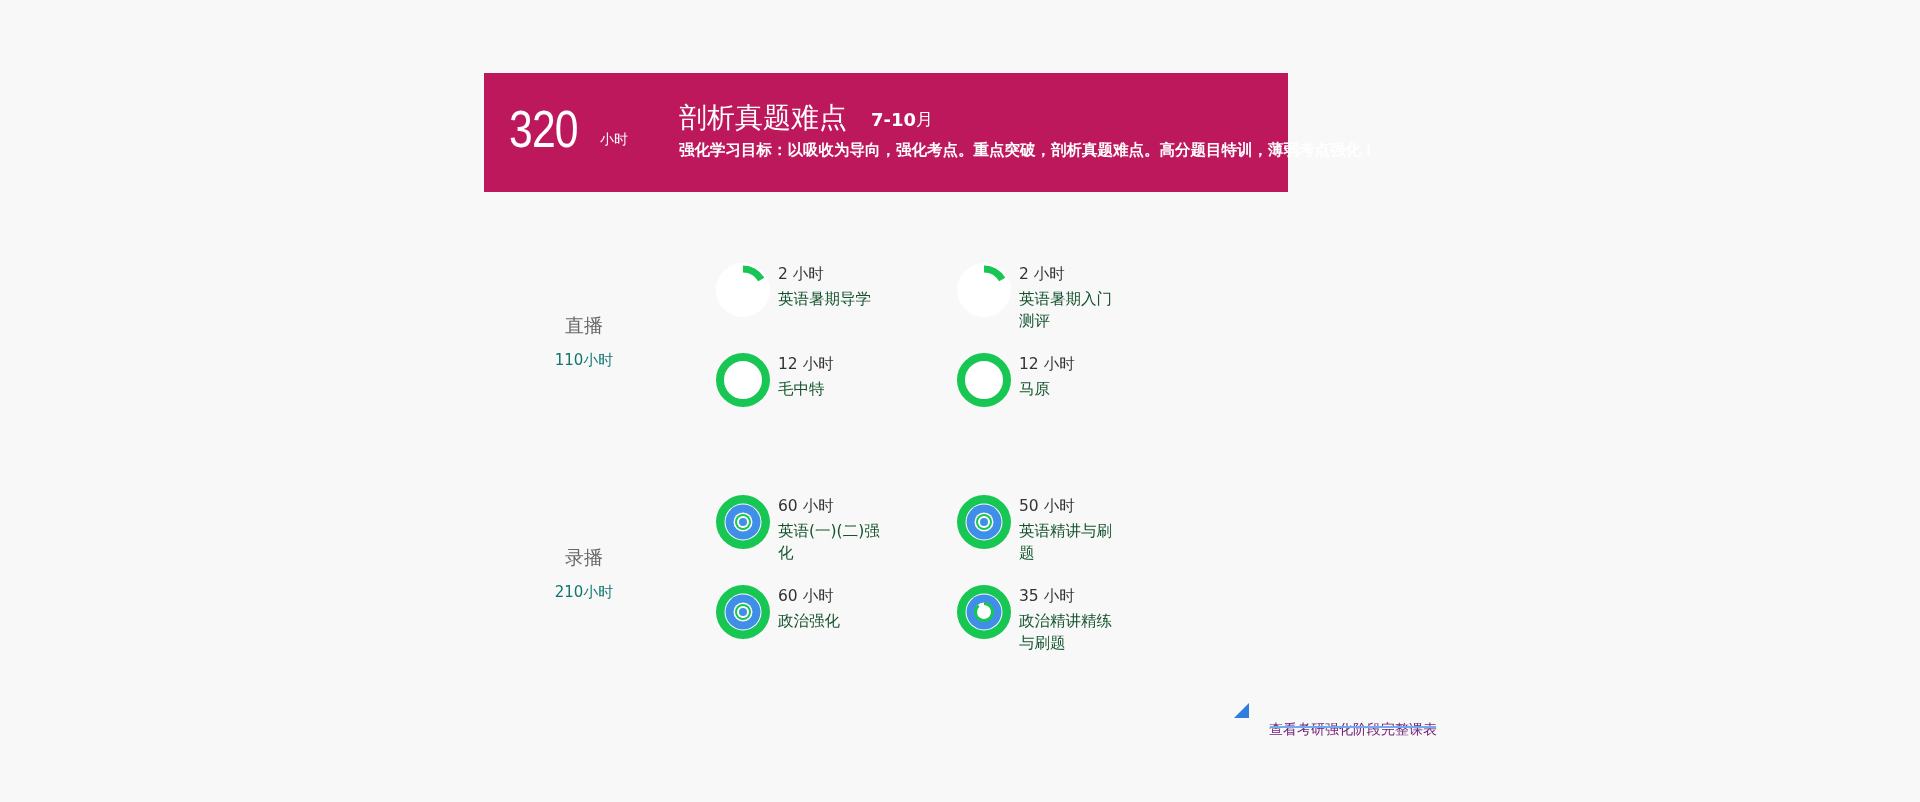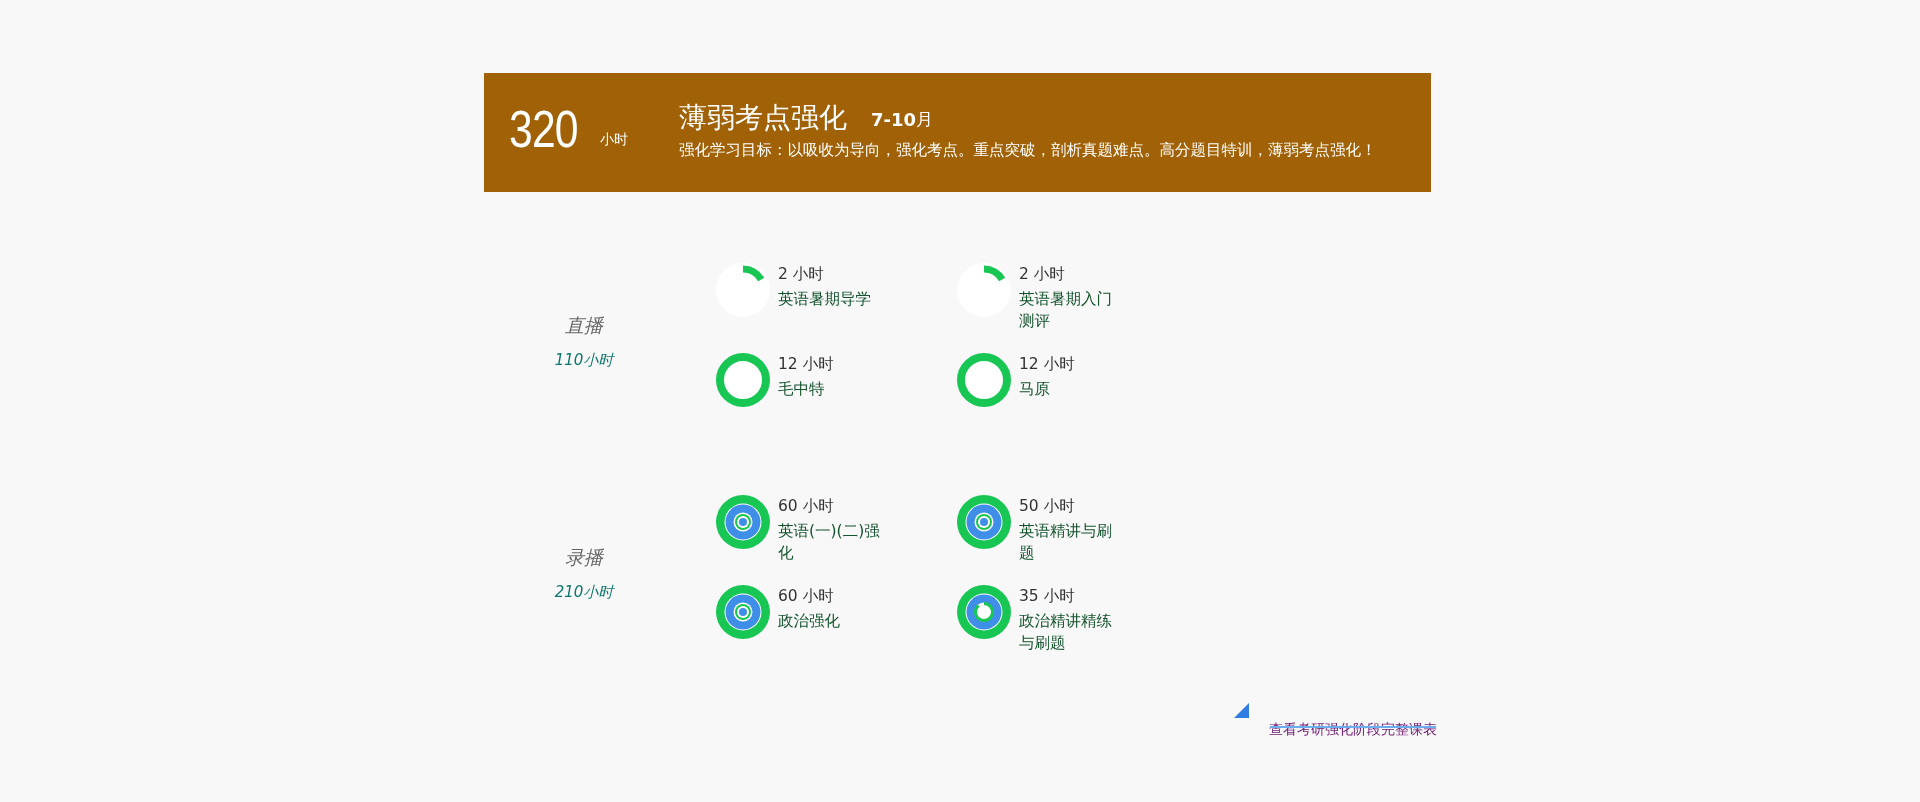--- a/index.html
+++ b/index.html
@@ -1,31 +1,31 @@
 <!DOCTYPE html>
 <html><head>
 <meta charset="utf-8">
 <style>
   html, body { margin:0; padding:0; }
   body {
     width:1920px; height:802px; background:#f8f8f8; position:relative; overflow:hidden;
     font-family:"DejaVu Sans","Liberation Sans",sans-serif; color:#333;
   }
   .banner {
-    position:absolute; left:484px; top:73px; width:947px; height:119px; background:#a16207; color:#fff;
+    position:absolute; left:484px; top:73px; width:804px; height:119px; background:#be185d; color:#fff;
   }
   .banner .hours { position:absolute; left:25px; top:30px; font-family:"Liberation Sans",sans-serif; }
   .banner .hours .num { font-size:52px; letter-spacing:-1px; line-height:1; transform:scaleX(0.82); transform-origin:left; display:inline-block; }
   .banner .hours .unit { font-size:14px; position:absolute; left:91px; top:28px; white-space:nowrap; }
   .banner .title { position:absolute; left:195px; top:26px; font-size:28px; white-space:nowrap; }
   .banner .months { position:absolute; left:387px; top:36px; font-size:18px; font-weight:bold; white-space:nowrap; }
   .banner .month-unit { position:absolute; left:432px; top:35px; font-size:17px; }
-  .banner .goal { position:absolute; left:195px; top:67px; font-size:15.5px; white-space:nowrap; }
+  .banner .goal { position:absolute; left:195px; top:67px; font-size:15.5px; white-space:nowrap;font-weight:bold; }
 
-  .section-label { position:absolute; width:140px; text-align:center;font-style:italic; }
+  .section-label { position:absolute; width:140px; text-align:center; }
   .section-label .name { font-size:19px; color:#666; }
   .section-label .total { font-size:15px; color:#0f766e; margin-top:12px; }
 
   .item { position:absolute; width:220px; height:80px; }
   .item svg { position:absolute; left:0; top:0; }
   .item .hrs { position:absolute; left:63px; top:2px; font-size:15.5px; color:#333; white-space:nowrap; }
   .item .desc { position:absolute; left:63px; top:26px; font-size:15.5px; color:#14532d; width:105px; line-height:22px; }
 
   .link-row { position:absolute; left:1232px; top:700px; width:205px; height:30px; }
   .link-row .tri { position:absolute; left:2px; top:3px; width:0; height:0; border-left:15px solid transparent; border-bottom:15px solid #2f7de1; }
@@ -33,21 +33,21 @@
   .link-row .underline { position:absolute; left:38px; top:26px; width:166px; height:2px; background:#6aaef0; }
 </style>
 </head>
 <body>
 
 <div class="banner">
   <div class="hours">
     <span class="num">320</span>
     <span class="unit">小时</span>
   </div>
-  <div class="title">薄弱考点强化</div>
+  <div class="title">剖析真题难点</div>
   <div class="months">7-10</div>
   <div class="month-unit">月</div>
   <div class="goal">强化学习目标：以吸收为导向，强化考点。重点突破，剖析真题难点。高分题目特训，薄弱考点强化！</div>
 </div>
 
 <div class="section-label" style="left:514px; top:313px;">
   <div class="name">直播</div>
   <div class="total">110小时</div>
 </div>
 

